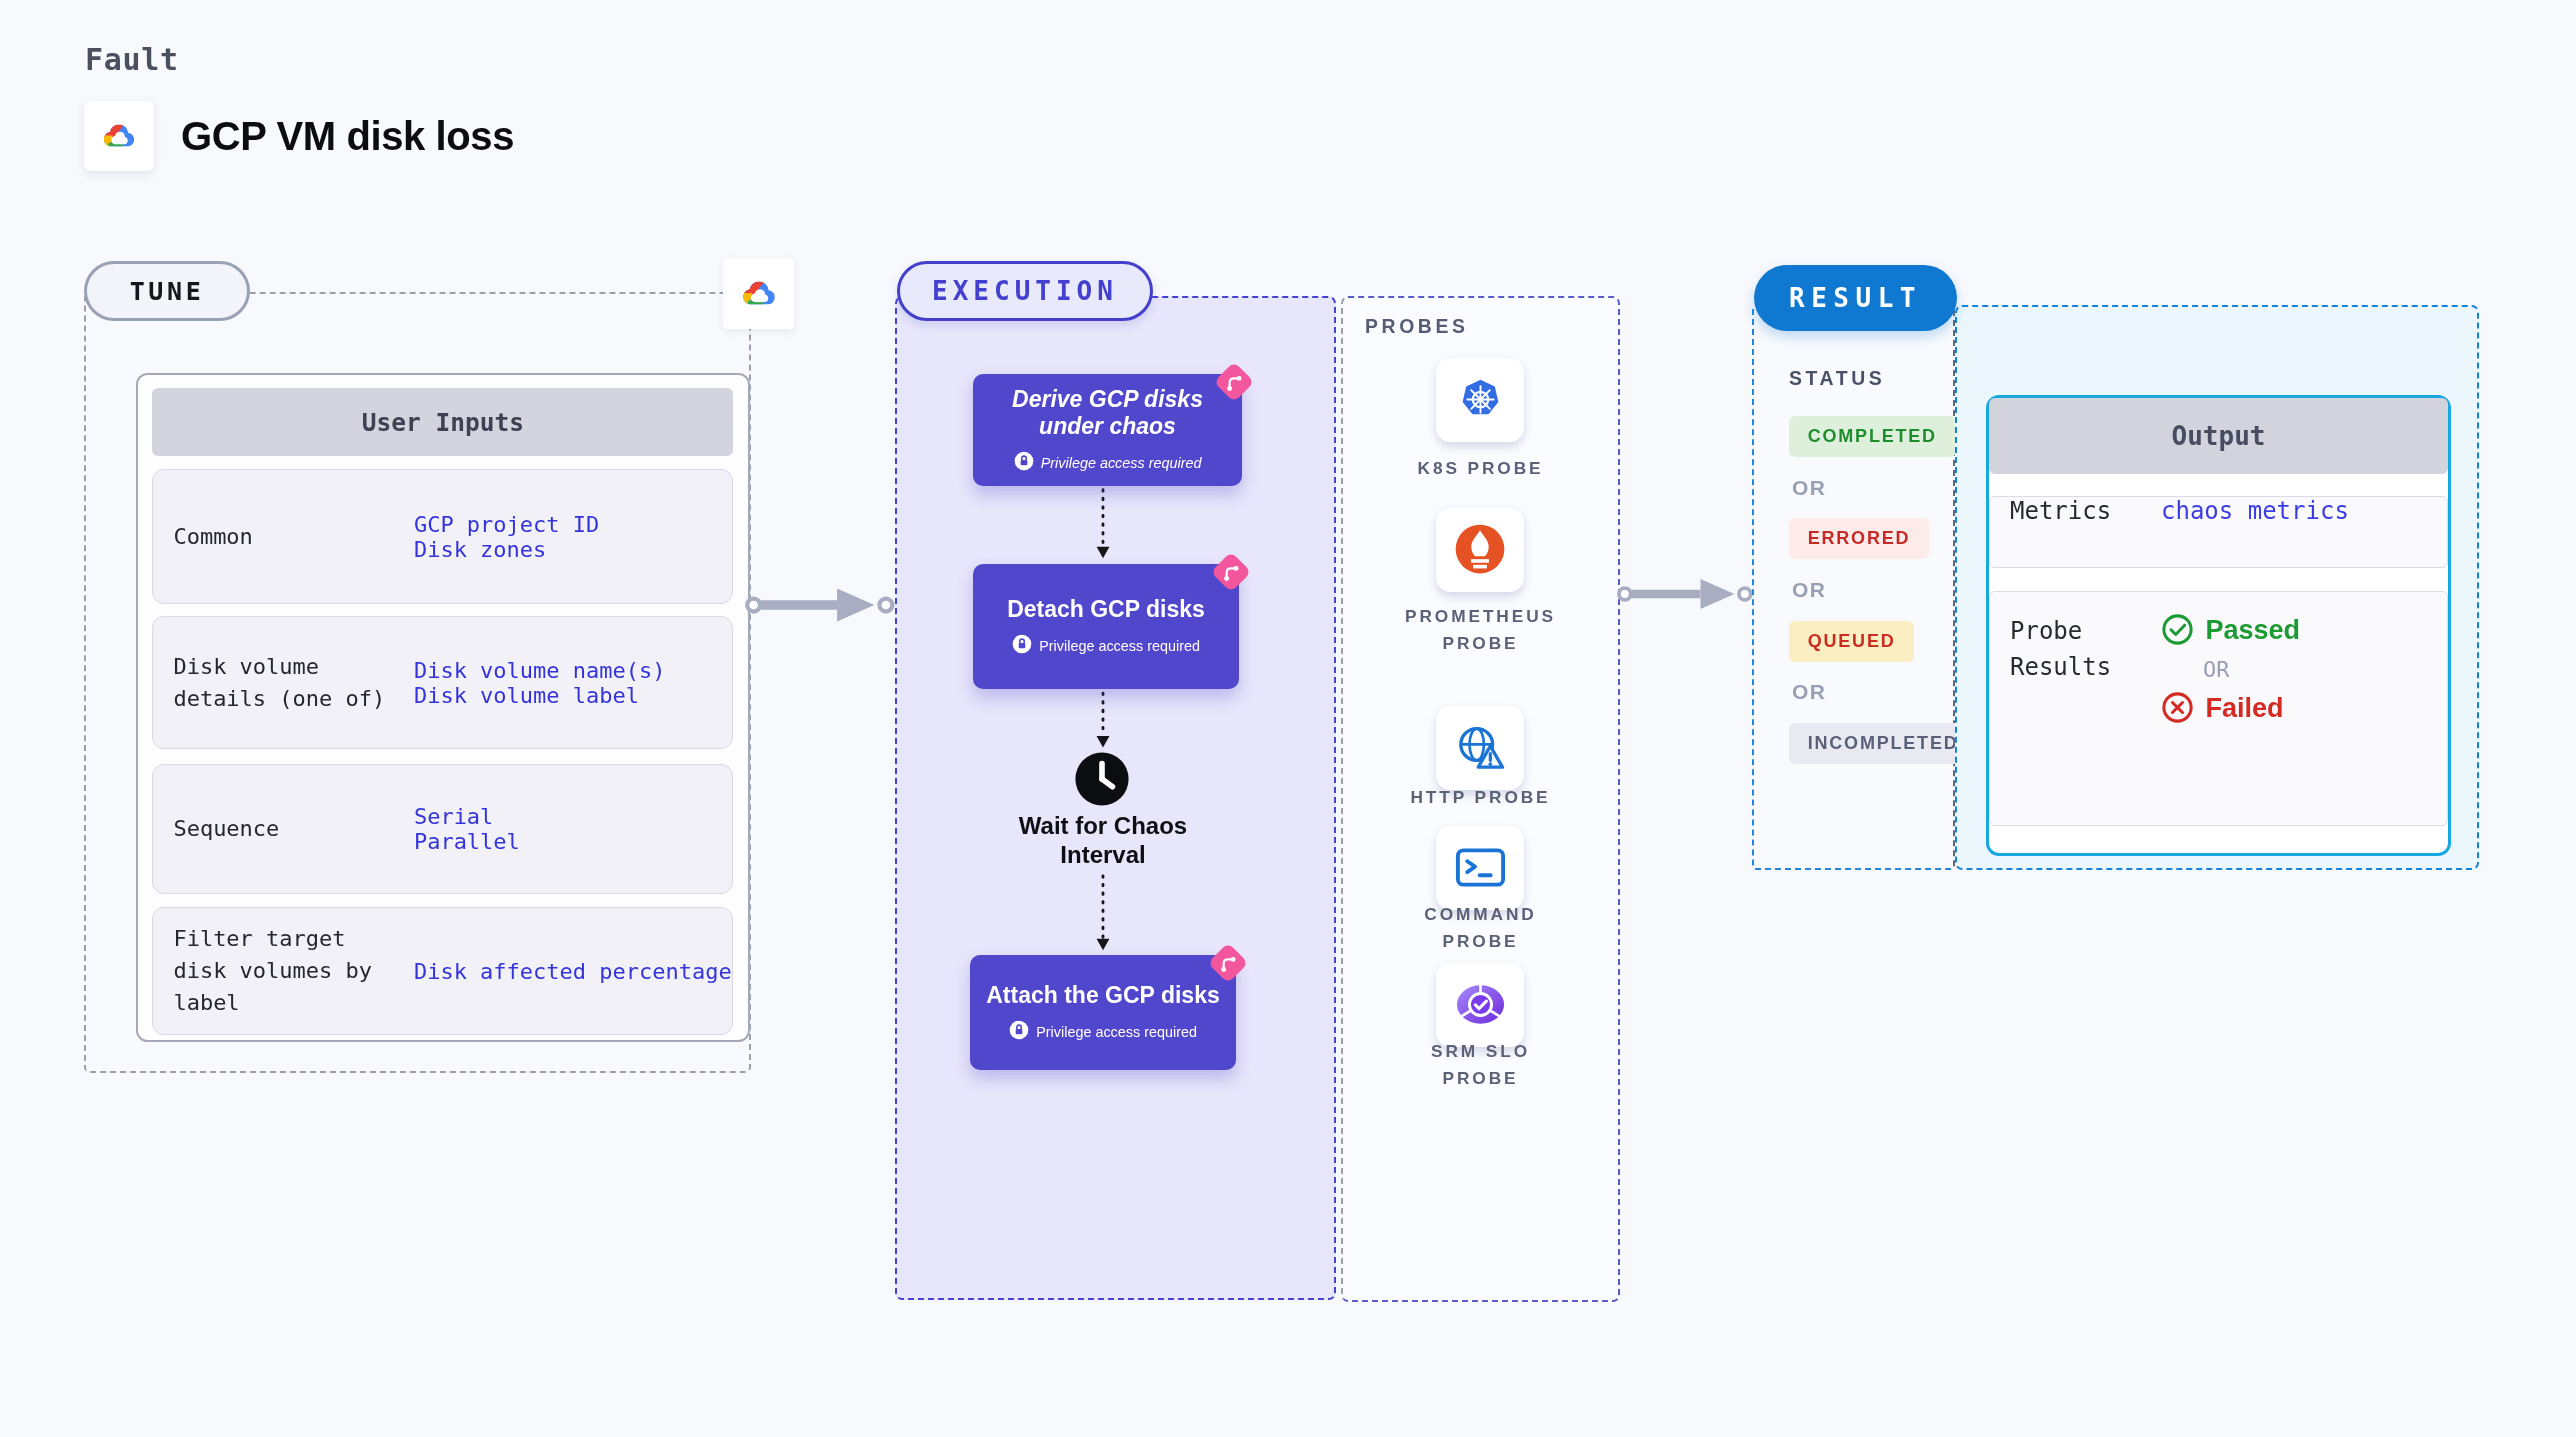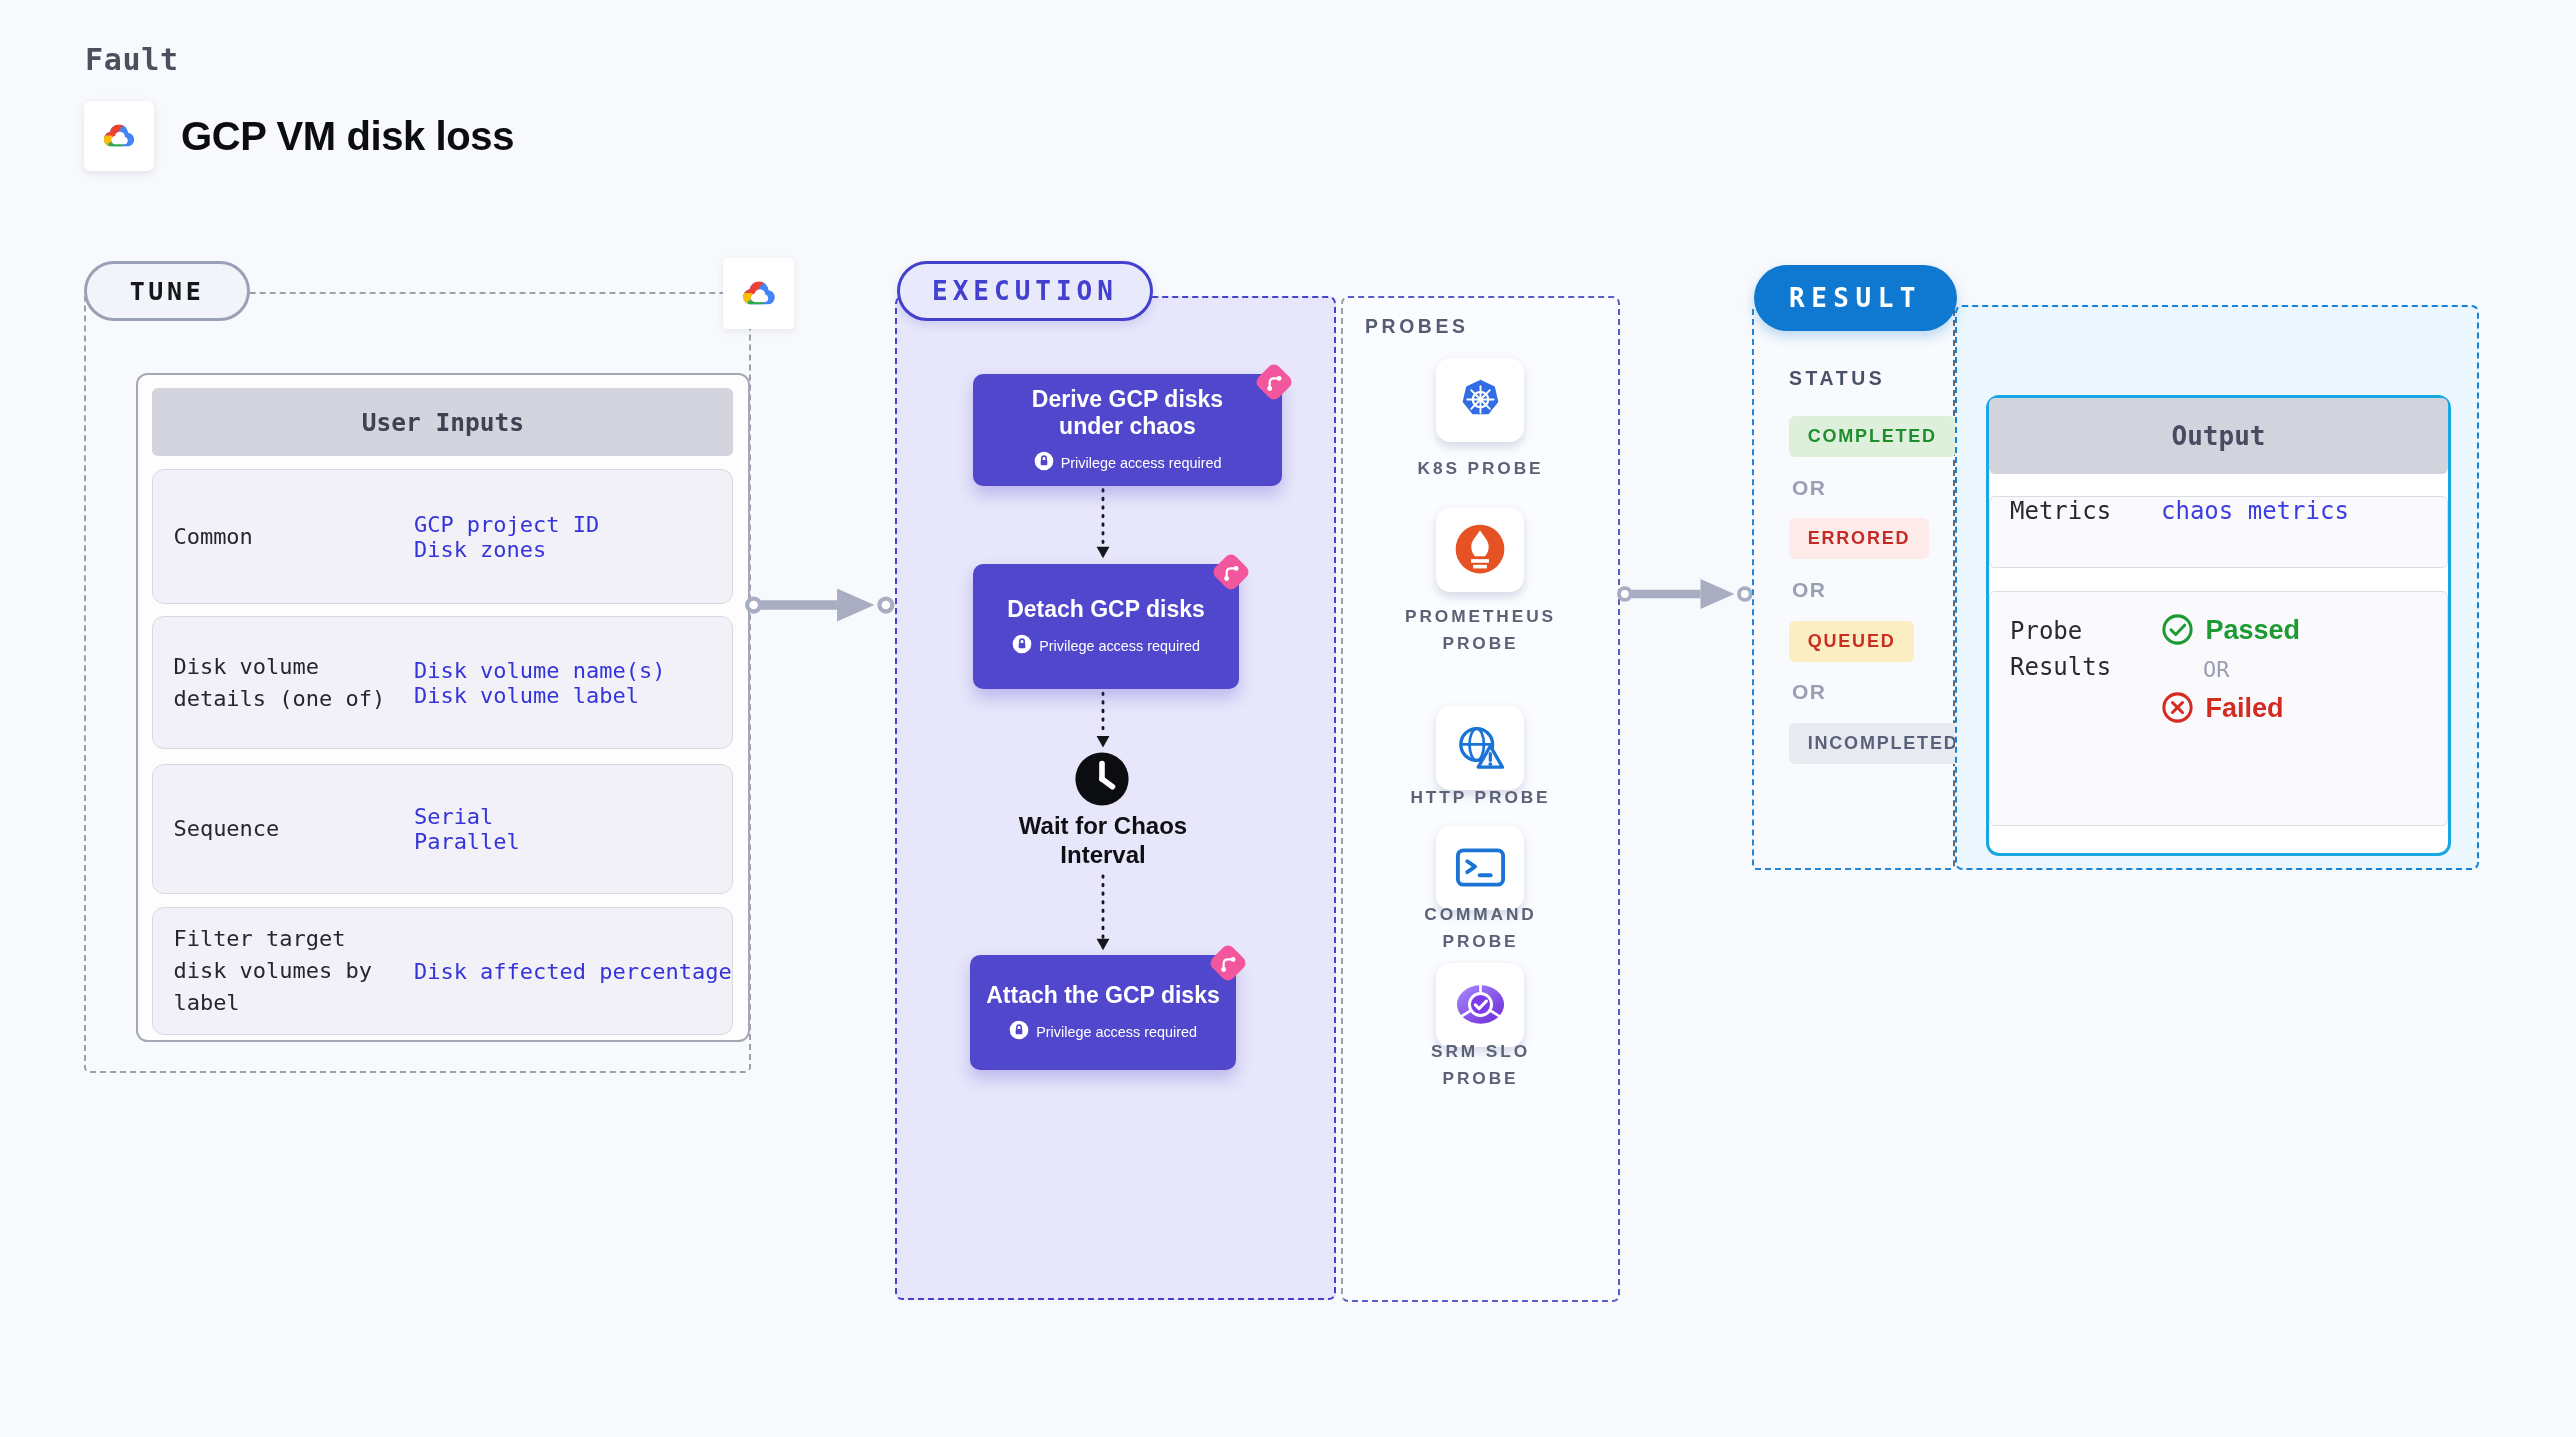--- a/index.html
+++ b/index.html
@@ -164,21 +164,21 @@
       <line x1="22" y1="32" x2="128" y2="32" stroke="#a9adc2" stroke-width="13"></line>
       <polygon points="128,9 128,55 180,32" fill="#a9adc2"></polygon>
       <circle cx="12" cy="32" r="9" fill="#ffffff" stroke="#a9adc2" stroke-width="6"></circle>
       <circle cx="196" cy="32" r="9" fill="#ffffff" stroke="#a9adc2" stroke-width="6"></circle>
     </svg>
   </div>
 
   <div class="exec-box"></div>
   <div class="pill pill-execution">EXECUTION</div>
 
-  <div class="step-box" style="left:973px; top:374px; width:309px; height:112px;">
+  <div class="step-box" style="left:973px; top:374px; width:269px; height:112px;font-style:italic;">
     <span class="fork-chip">
       <svg width="42" height="42" viewBox="0 0 58 58">
         <g transform="rotate(45 29 29)">
             <rect x="9" y="9" width="40" height="40" rx="10" fill="#f2579d"></rect>
           </g>
         <path d="M23,38 L23,30 Q23,24 29,24 L35,24" stroke="#fff" stroke-width="3" fill="none"></path>
         <circle cx="23" cy="38" r="3.4" fill="#fff"></circle>
           <circle cx="36" cy="24" r="3.4" fill="#fff"></circle>
       </svg>
     </span>

